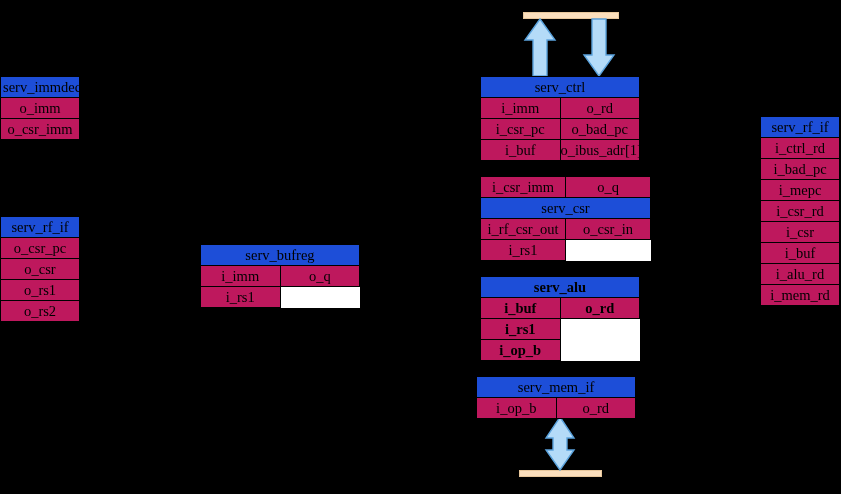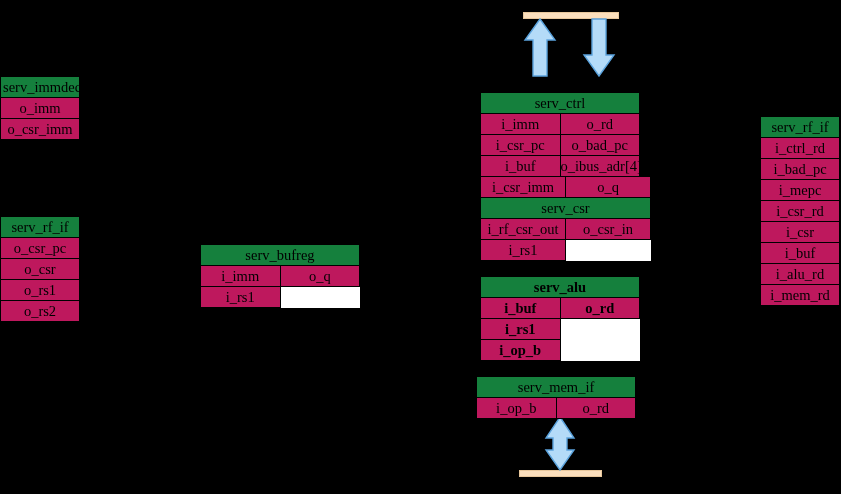--- a/index.html
+++ b/index.html
@@ -34,21 +34,21 @@
     color: #000000;
     font-size: 14.5px;
     line-height: 1;
     text-align: center;
     height: 20px;
     padding: 0 2px;
     white-space: nowrap;
     overflow: visible;
   }
   .module td.hdr {
-    background: #15803d;
+    background: #1d4ed8;
     font-size: 14.5px;
     height: 20px;
   }
   .module td.empty {
     border: none;
     background: transparent;
   }
   .module td.clip {
     overflow: hidden;
   }
@@ -149,36 +149,36 @@
       <td style="width:80px">o_q</td>
     </tr>
     <tr>
       <td>i_rs1</td>
       <td class="empty"></td>
     </tr>
   </tbody>
     </table>
 
 
-  <table class="module" style="left:480px; top:92px; width:160px;">
+  <table class="module" style="left:480px; top:76px; width:160px;">
     <tbody>
         <tr>
       <td class="hdr" colspan="2">serv_ctrl</td>
     </tr>
     <tr>
       <td style="width:80px">i_imm</td>
       <td style="width:80px">o_rd</td>
     </tr>
     <tr>
       <td>i_csr_pc</td>
       <td>o_bad_pc</td>
     </tr>
     <tr>
       <td>i_buf</td>
-      <td class="clip" style="padding:0">o_ibus_adr[4]</td>
+      <td class="clip" style="padding:0">o_ibus_adr[1]</td>
     </tr>
   </tbody>
     </table>
 
   <table class="module" style="left:480px; top:176px; width:160px;">
     <tbody>
         <tr>
       <td style="width:80px">i_csr_imm</td>
       <td style="width:80px">o_q</td>
     </tr>

